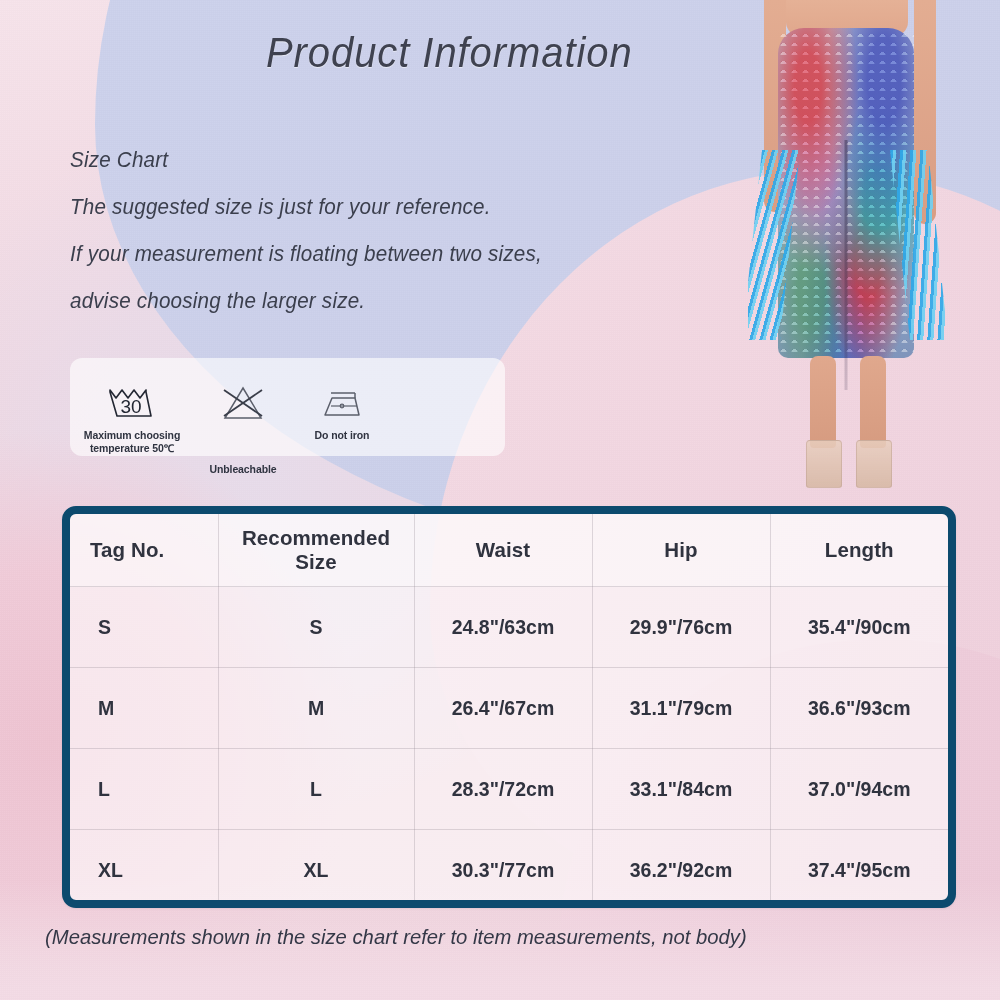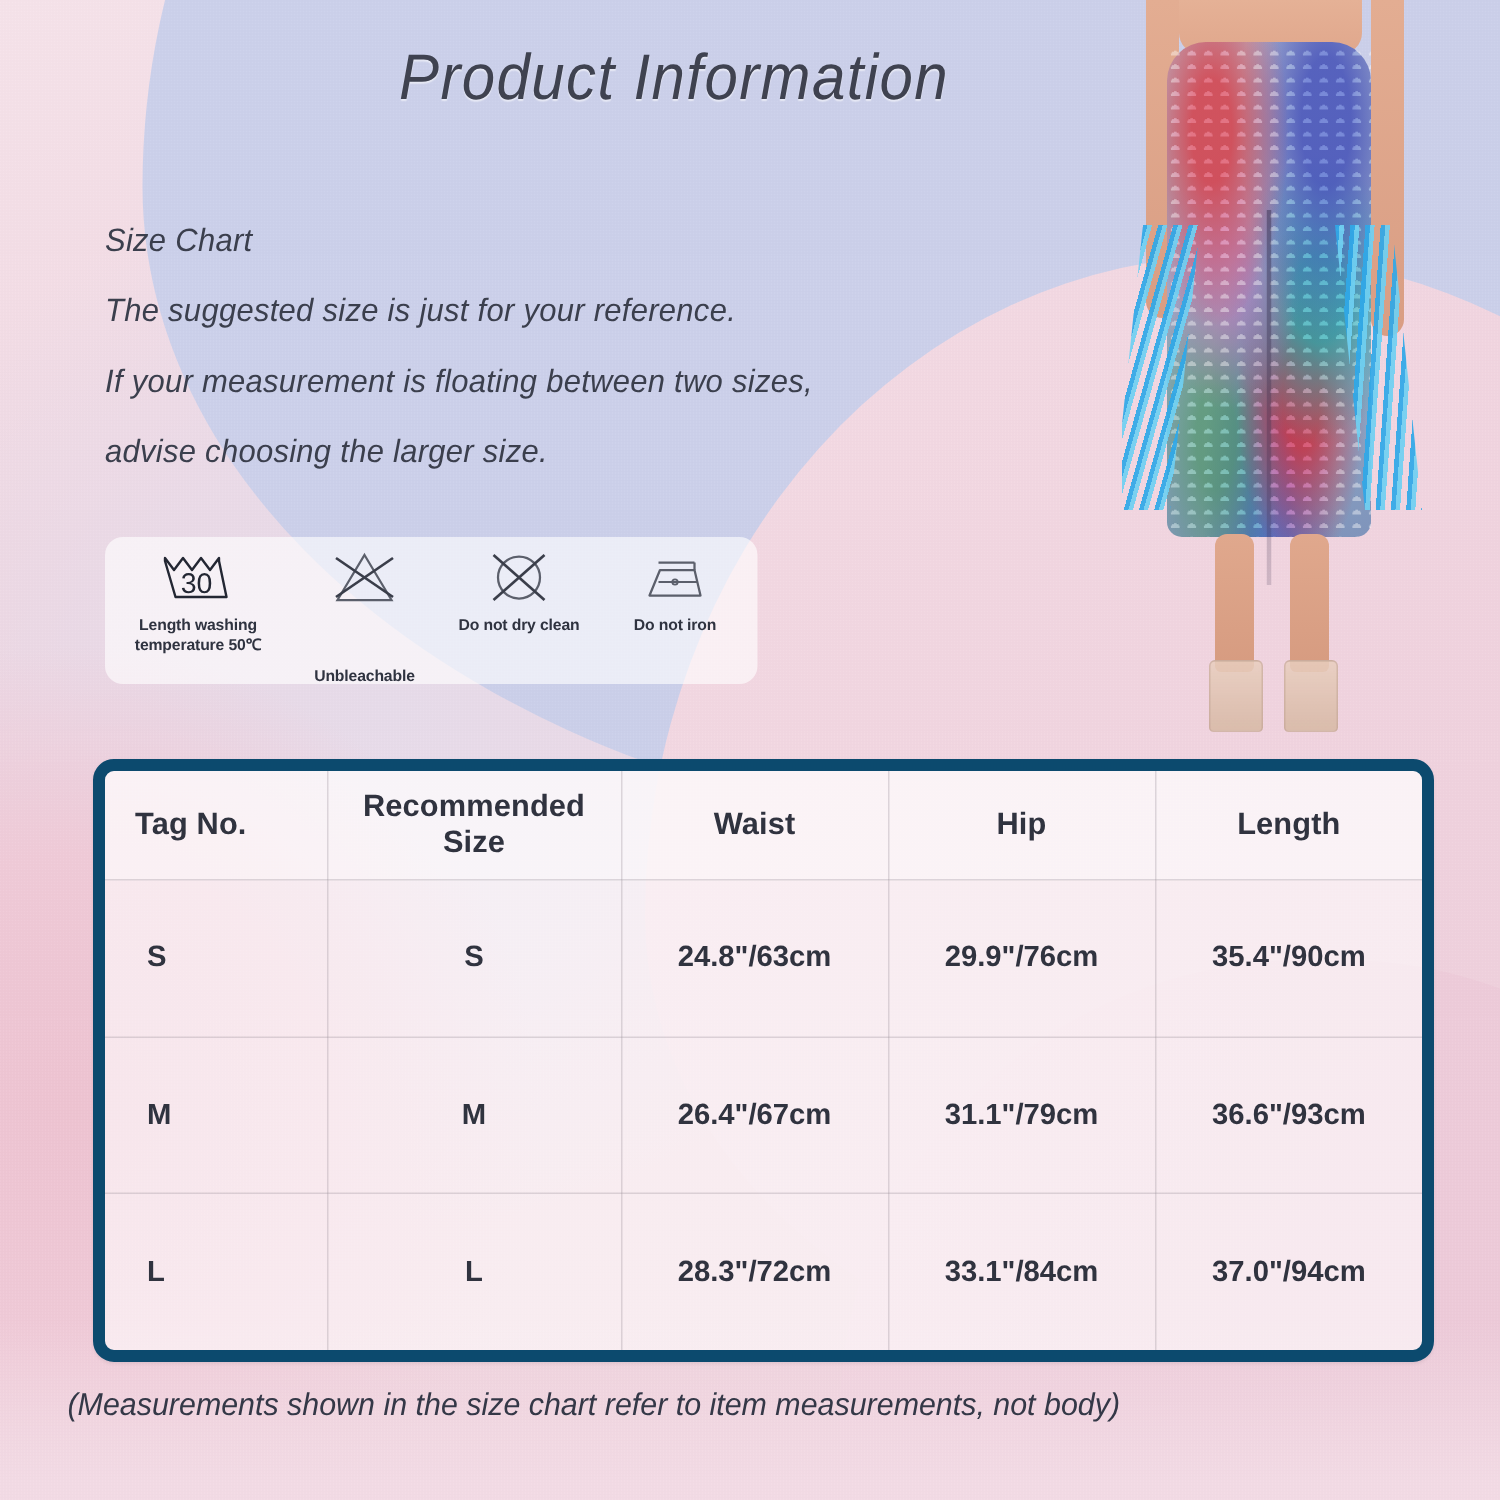--- a/index.html
+++ b/index.html
@@ -94,21 +94,21 @@
 
   
   .care-panel{
     position:absolute;left:70px;top:358px;width:435px;height:98px;
     background:rgba(255,255,255,.62);
     border-radius:12px;
     display:flex;align-items:flex-start;
   }
   .care-item{
     display:flex;flex-direction:column;align-items:center;
-    padding-top:6px;
+    padding-top:24px;
   }
   .care-item .glyph{height:42px;display:flex;align-items:center;justify-content:center;}
   .care-item .cap{
     margin-top:5px;text-align:center;
     font-size:10.5px;font-weight:bold;color:#2f3340;
     line-height:1.28;letter-spacing:-.1px;
   }
   .ci-wash{width:124px;}
   .ci-bleach{width:98px;gap:34px;}
   .ci-dry{width:108px;}
@@ -262,46 +262,36 @@
   <div class="care-panel">
 
     <div class="care-item ci-wash">
       <div class="glyph">
         <svg width="52" height="38" viewBox="0 0 52 38">
           <path d="M4 6 L10 14 L16 6 L22 14 L28 6 L34 14 L40 6 L40 8 L45 32 L11 32 L4 8 Z" fill="none" stroke="#232733" stroke-width="1.6" stroke-linejoin="round"></path>
           <text x="25" y="29" font-family="'Liberation Sans',sans-serif" font-size="19" fill="#232733" text-anchor="middle">30</text>
         </svg>
       </div>
       <div class="cap">
-        <span>Length washing</span><br>
+        <span>Maximum choosing</span><br>
         <span>temperature 50℃</span>
       </div>
     </div>
 
     <div class="care-item ci-bleach">
       <div class="glyph">
         <svg width="46" height="38" viewBox="0 0 46 38">
           <path d="M23 4 L41 34 L5 34 Z" fill="none" stroke="#5b5f6b" stroke-width="1.5"></path>
           <line x1="4" y1="32" x2="42" y2="6" stroke="#3a3e4a" stroke-width="1.8"></line>
           <line x1="4" y1="6" x2="42" y2="32" stroke="#3a3e4a" stroke-width="1.8"></line>
         </svg>
       </div>
       <div class="cap">Unbleachable</div>
     </div>
 
-    <div class="care-item ci-dry">
-      <div class="glyph">
-        <svg width="44" height="38" viewBox="0 0 44 38">
-          <circle cx="22" cy="19" r="14" fill="none" stroke="#5b5f6b" stroke-width="1.5"></circle>
-          <line x1="5" y1="34" x2="39" y2="4" stroke="#3a3e4a" stroke-width="1.8"></line>
-          <line x1="5" y1="4" x2="39" y2="34" stroke="#3a3e4a" stroke-width="1.8"></line>
-        </svg>
-      </div>
-      <div class="cap">Do not dry clean</div>
-    </div>
 
     <div class="care-item ci-iron">
       <div class="glyph">
         <svg width="46" height="38" viewBox="0 0 46 38">
           <path d="M6 31 L13 14 L36 14 L40 31 Z" fill="none" stroke="#5b5f6b" stroke-width="1.5" stroke-linejoin="round"></path>
           <line x1="12" y1="9" x2="36" y2="9" stroke="#5b5f6b" stroke-width="1.5"></line>
           <line x1="36" y1="9" x2="36" y2="14" stroke="#5b5f6b" stroke-width="1.5"></line>
           <line x1="12" y1="22" x2="38" y2="22" stroke="#5b5f6b" stroke-width="1.2"></line>
           <circle cx="23" cy="22" r="1.8" fill="none" stroke="#5b5f6b" stroke-width="1.2"></circle>
         </svg>
@@ -344,19 +334,26 @@
           <td>31.1"/79cm</td>
           <td>36.6"/93cm</td>
         </tr>
         <tr>
           <td class="c-tag">L</td>
           <td>L</td>
           <td>28.3"/72cm</td>
           <td>33.1"/84cm</td>
           <td>37.0"/94cm</td>
         </tr>
+        <tr>
+          <td class="c-tag">XL</td>
+          <td>XL</td>
+          <td>30.3"/77cm</td>
+          <td>36.2"/92cm</td>
+          <td>37.4"/95cm</td>
+        </tr>
       </tbody>
     </table>
   </div>
 
   <div class="note">(Measurements shown in the size chart refer to item measurements, not body)</div>
 
 </div>
 
 </body></html>

